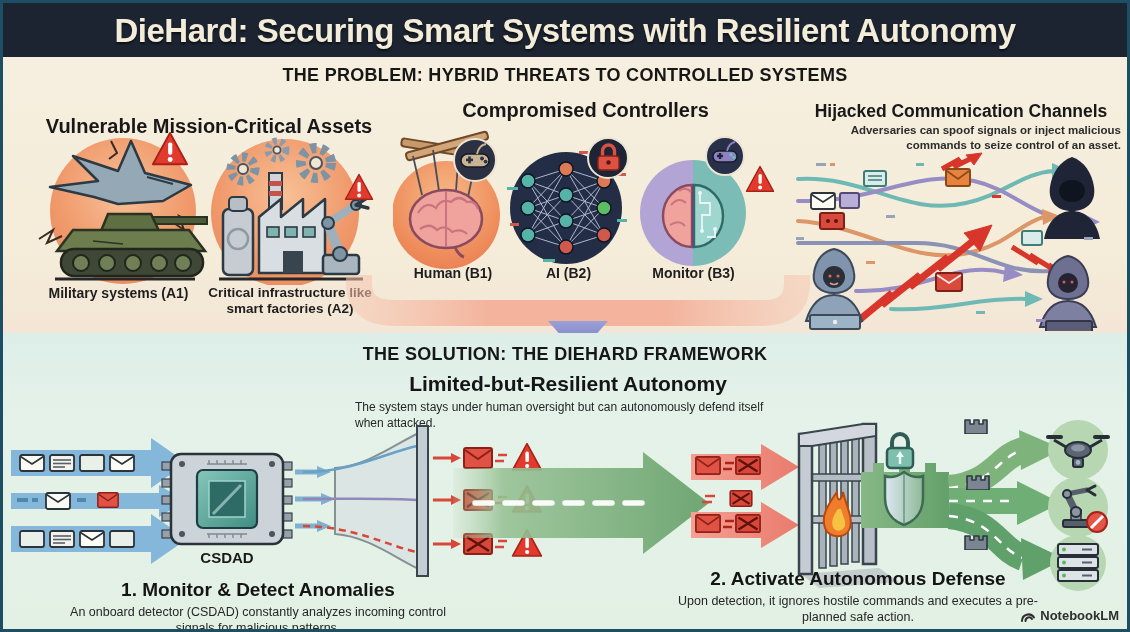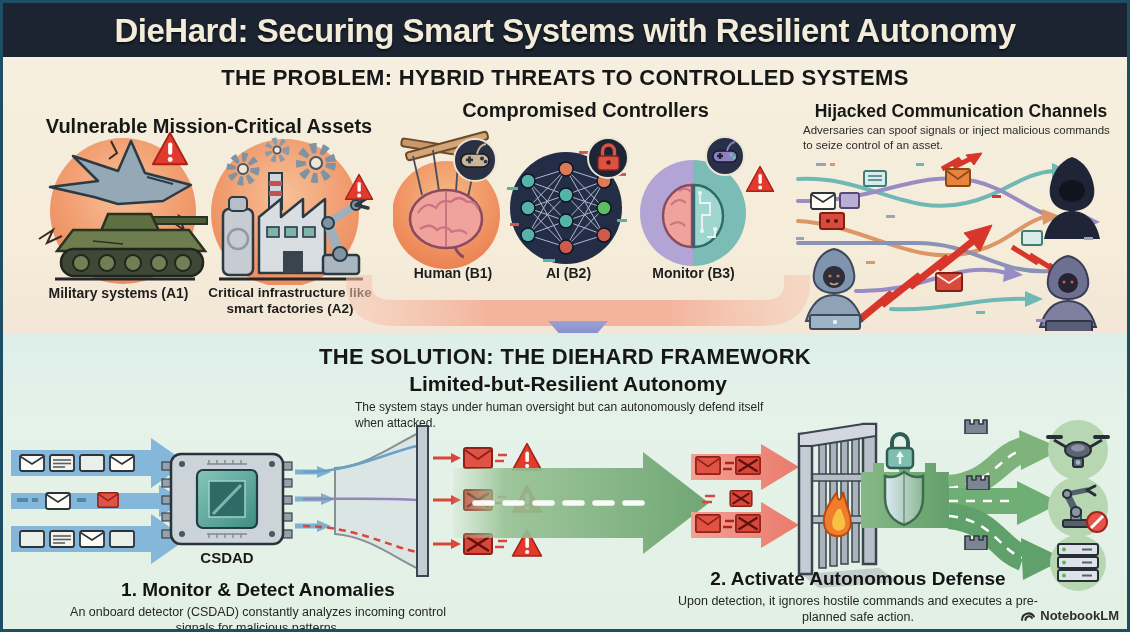--- a/index.html
+++ b/index.html
@@ -9,31 +9,31 @@
     font-family:"Liberation Sans","DejaVu Sans",sans-serif;color:#1b1b1b;
   }
   .abs{position:absolute;}
   
   .titlebar{left:0;top:0;width:1124px;height:54px;background:#1c2431;border-bottom:2px solid #131a24;}
   .main-title{left:0;top:0;width:1124px;height:54px;line-height:56px;text-align:center;
     font-size:33px;font-weight:700;letter-spacing:-0.5px;color:#f3ecd9;margin:0;
     text-shadow:0 2px 2px rgba(0,0,0,.55);}
   
   .problem-bg{left:0;top:54px;width:1124px;height:276px;background:linear-gradient(180deg,#f6efdf 0%,#f5ecd9 70%,#f3e6d6 100%);}
-  .sec-heading{width:1124px;text-align:center;font-size:22px;font-weight:800;letter-spacing:.3px;color:#171717;}
+  .sec-heading{width:1124px;text-align:center;font-size:18px;font-weight:800;letter-spacing:.3px;color:#171717;}
   .col-heading{text-align:center;font-weight:800;color:#181818;}
   .small-label{text-align:center;font-weight:700;color:#1e1e1e;line-height:1.15;}
-  .subtitle-text{text-align:left;font-weight:400;color:#2b2b2b;}
+  .subtitle-text{text-align:right;font-weight:700;color:#2b2b2b;}
   
   .solution-bg{left:0;top:330px;width:1124px;height:296px;background:linear-gradient(180deg,#ddeee9 0%,#e5f2e9 30%,#e3f0e4 100%);}
   .sub-heading{width:1130px;text-align:center;font-size:21px;font-weight:800;color:#151515;}
   .sub-text{left:352px;top:397px;width:420px;text-align:left;font-size:12px;font-weight:400;line-height:1.3;color:#262626;}
   .step-title{text-align:center;font-size:19px;font-weight:800;color:#141414;}
   .step-desc{text-align:center;font-size:12.5px;font-weight:500;line-height:1.3;color:#262626;}
-  .watermark{right:8px;bottom:6px;display:flex;align-items:flex-start;gap:4px;
+  .watermark{right:8px;bottom:6px;display:flex;align-items:flex-end;gap:4px;
     font-size:13px;font-weight:700;color:#2e2e2e;}
   svg{display:block;}
   text{font-family:"Liberation Sans","DejaVu Sans",sans-serif;}
 </style>
 </head>
 <body>
 
 <div class="frame">
 
   <svg width="0" height="0" style="position:absolute" aria-hidden="true">

